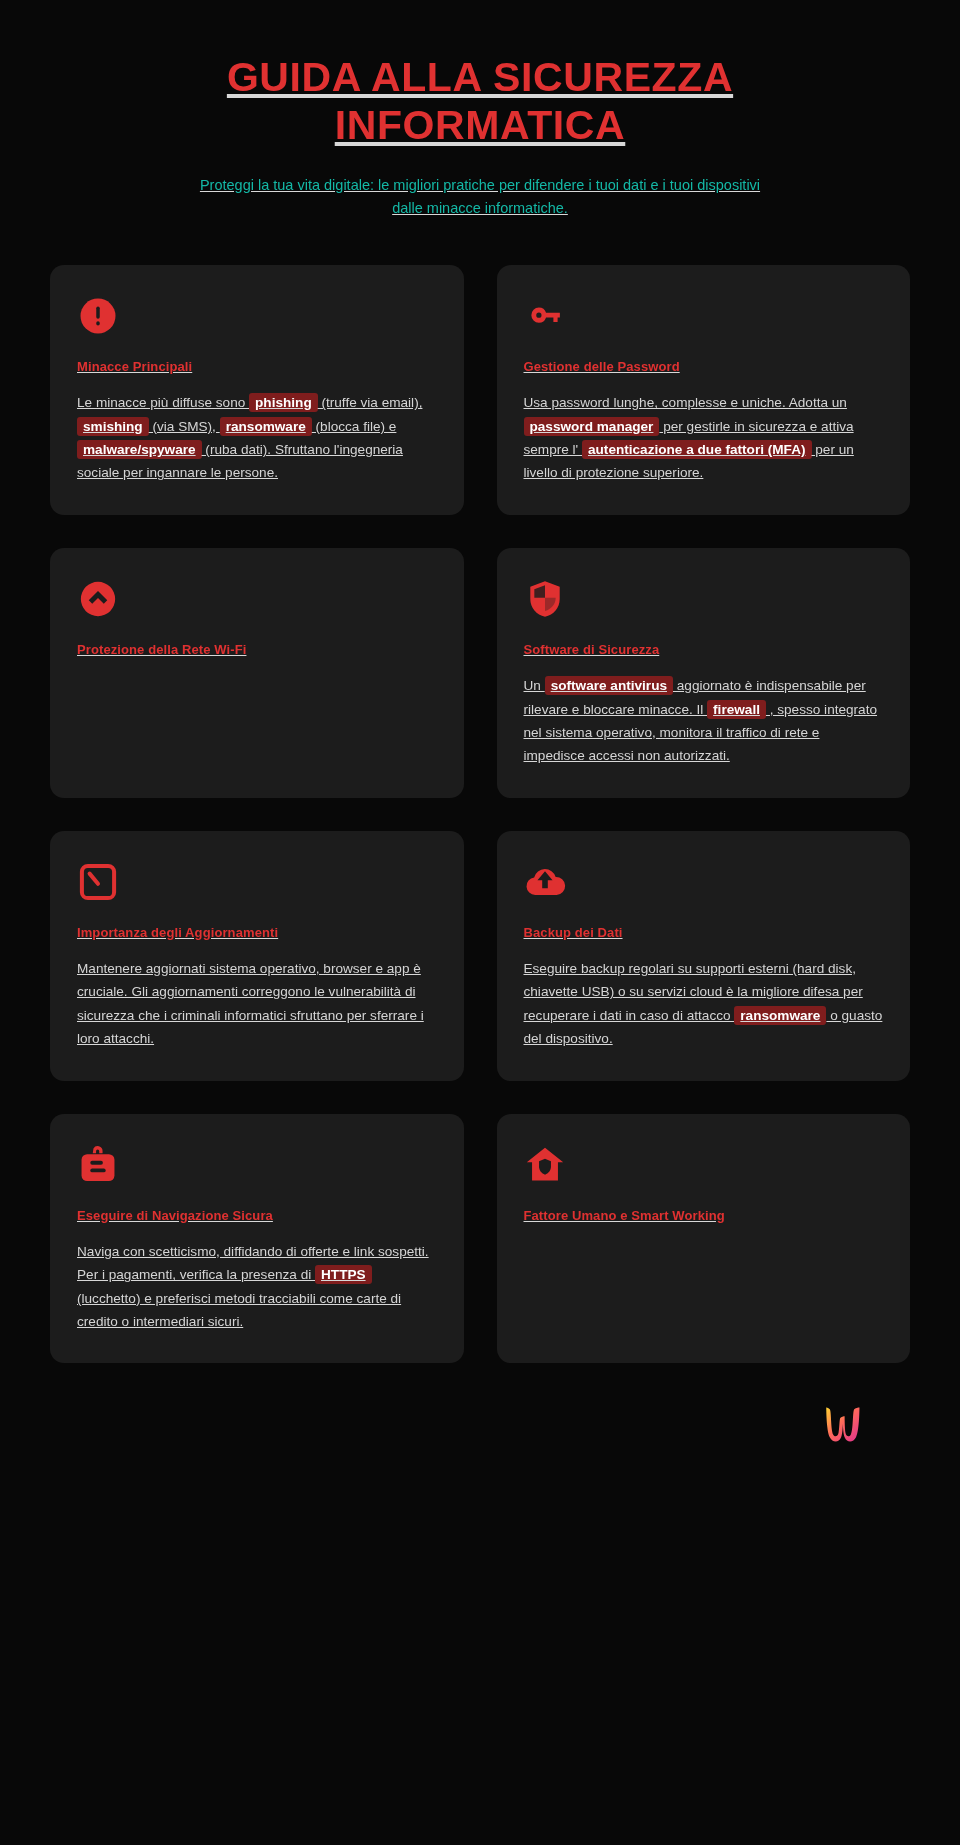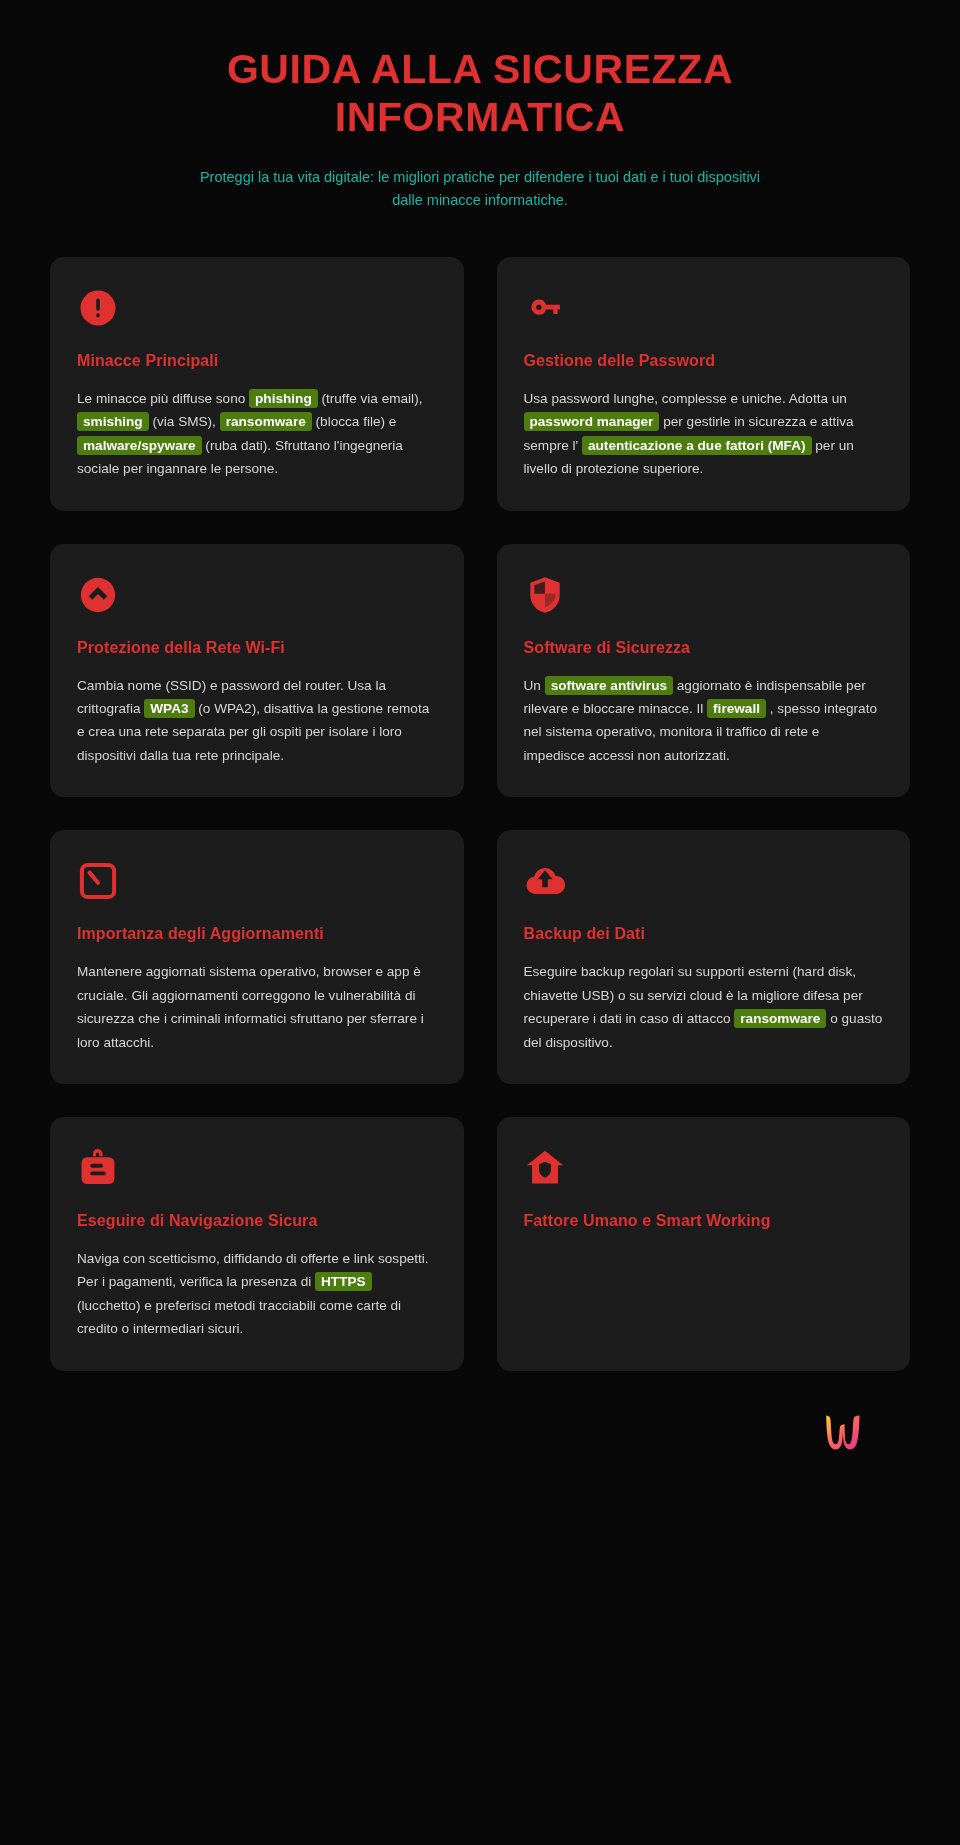--- a/index.html
+++ b/index.html
@@ -15,22 +15,23 @@
     width: 960px;
     min-height: 1845px;
     position: relative;
     overflow-x: hidden;
   }
 
   .page {
     width: 960px;
     min-height: 1845px;
     background: #080808;
-    padding: 0 50px;
+    padding: 8px 50px;
     position: relative;
+    text-decoration: underline;
   }
 
   
   .header {
     padding-top: 46px;
     text-align: center;
   }
 
   .main-title {
     font-size: 41px;
@@ -74,37 +75,37 @@
   .card-icon {
     width: 42px;
     height: 42px;
     margin-bottom: 22px;
     display: block;
     color: #e03131;
   }
   .card-icon svg { display: block; width: 100%; height: 100%; }
 
   .card-title {
-    font-size: 16px;
+    font-size: 13px;
     font-weight: 700;
     color: #e03131;
     line-height: 1.26;
     margin-bottom: 16px;
     letter-spacing: 0.1px;
   }
 
   .card-body {
     font-size: 13.6px;
     line-height: 1.72;
     color: #d5d5d5;
     font-weight: 400;
   }
 
   .hl {
-    background: #4d7c0f;
+    background: #7f1d1d;
     color: #ffffff;
     font-weight: 700;
     border-radius: 3px;
     padding: 2px 6px;
     white-space: nowrap;
   }
 
   
   .footer {
     position: relative;
@@ -150,21 +151,20 @@
         <div class="card-title">Gestione delle Password</div>
         <div class="card-body"><span>Usa password lunghe, complesse e uniche. Adotta un </span><span class="hl">password manager</span><span> per gestirle in sicurezza e attiva sempre l' </span><span class="hl">autenticazione a due fattori (MFA)</span><span> per un livello di protezione superiore.</span></div>
       </div>
       <div class="card">
         <div class="card-icon">
           <svg viewBox="0 0 24 24" xmlns="http://www.w3.org/2000/svg">
             <path d="M12 2.2A9.8 9.8 0 0 0 2.2 12 9.8 9.8 0 0 0 12 21.8 9.8 9.8 0 0 0 21.8 12 9.8 9.8 0 0 0 12 2.2Zm0 5.2 5.3 5.3-2 2L12 11.4l-3.3 3.3-2-2Z" fill="currentColor"></path>
           </svg>
         </div>
         <div class="card-title">Protezione della Rete Wi-Fi</div>
-        <div class="card-body"><span>Cambia nome (SSID) e password del router. Usa la crittografia </span><span class="hl">WPA3</span><span> (o WPA2), disattiva la gestione remota e crea una rete separata per gli ospiti per isolare i loro dispositivi dalla tua rete principale.</span></div>
       </div>
       <div class="card">
         <div class="card-icon">
           <svg viewBox="0 0 24 24" xmlns="http://www.w3.org/2000/svg">
             <path d="M12 1.8 3.6 5v7c0 5.1 3.5 9 8.4 10.2C16.9 21 20.4 17.1 20.4 12V5Z" fill="currentColor"></path>
             <path d="M12 4.2v7.1H5.9V6.4Z" fill="#1c1c1c" opacity="0.82"></path>
             <path d="M12 11.3h6.1c0 3.6-2.4 6.4-6.1 7.6Z" fill="#1c1c1c" opacity="0.35"></path>
           </svg>
         </div>
         <div class="card-title">Software di Sicurezza</div>

